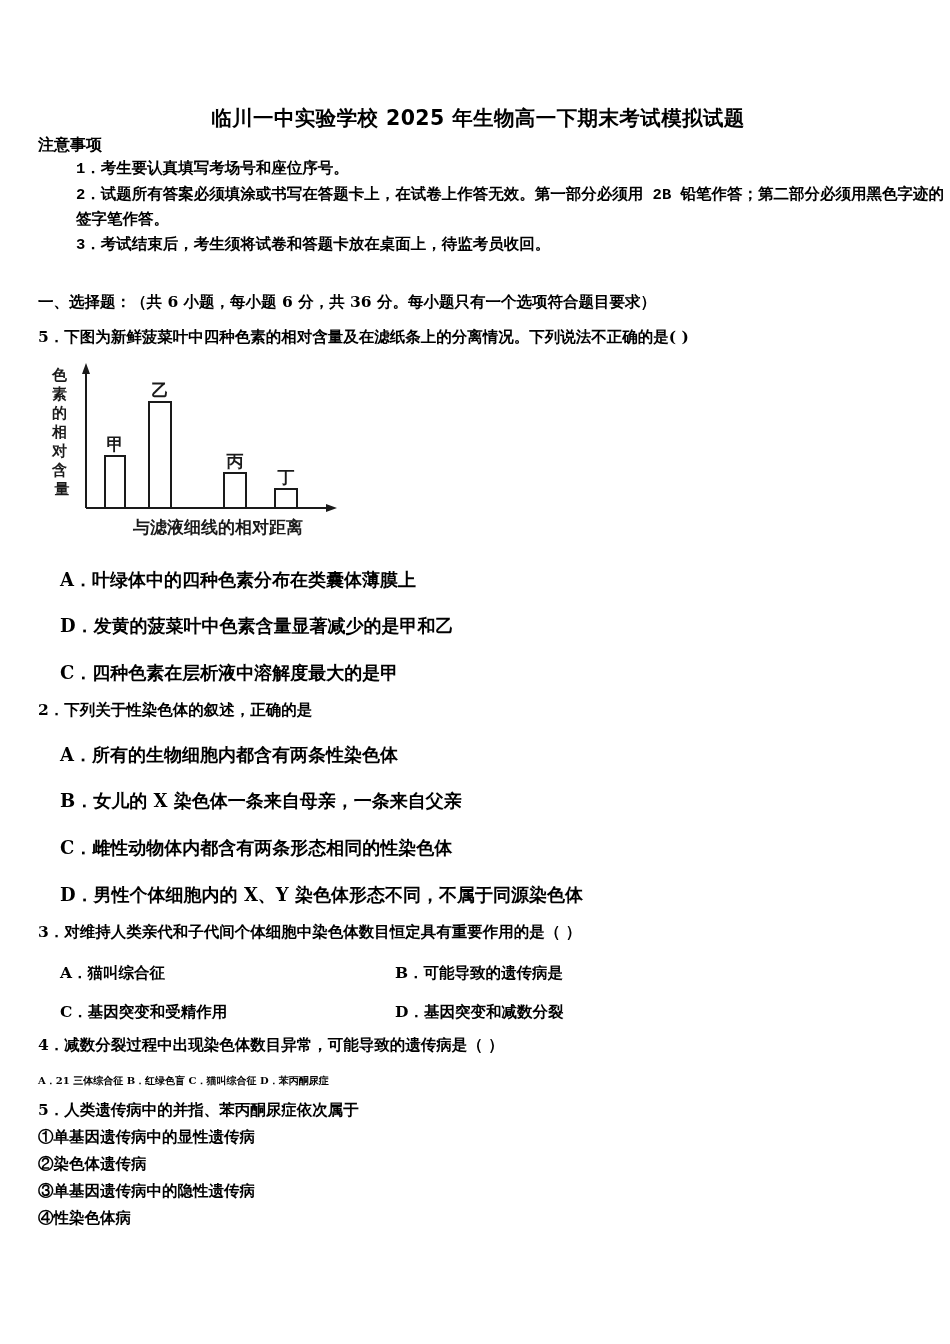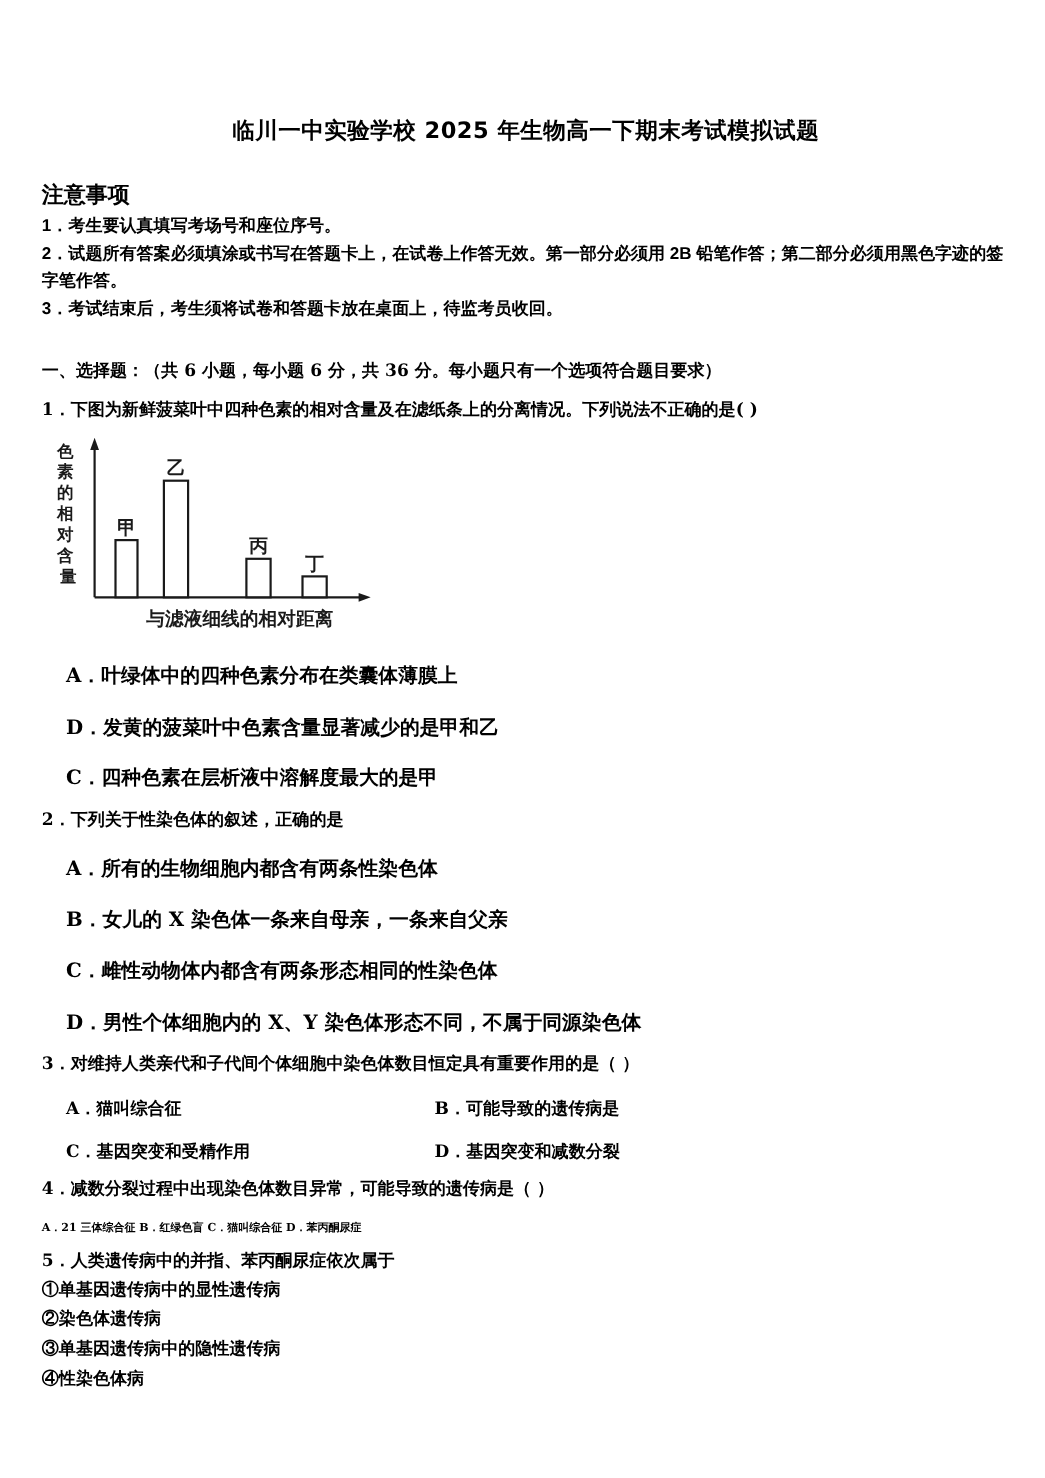--- a/index.html
+++ b/index.html
@@ -34,31 +34,31 @@
     font-weight: bold;
     font-size: 20.5px;
     letter-spacing: 0.4px;
     margin: 0;
     padding-top: 105px;
     line-height: 1.35;
     font-family: "DejaVu Sans", "Liberation Sans", sans-serif;
   }
 
   .notice-heading {
-    font-size: 20px;
-    margin-top: 29px;
+    font-size: 16px;
     line-height: 1.55;
     font-family: "DejaVu Serif", "Liberation Serif", serif;
     font-weight: 600;
   }
   .notice-line {
     font-size: 15.5px;
     line-height: 1.62;
-    font-family: Liberation Sans, sans-serif;
-    font-weight: 600;
+    font-family: Liberation Mono, monospace;
+    font-weight: 600;
+    margin-left: 38px;
   }
   .notice-line.wrap {
     width: 880px;
   }
 
   .section-heading {
     font-size: 15.5px;
     margin-top: 32px;
     line-height: 1.6;
     font-family: "DejaVu Serif", "Liberation Serif", serif;
@@ -128,21 +128,21 @@
 
     <div class="doc-title">临川一中实验学校 2025 年生物高一下期末考试模拟试题</div>
 
     <div class="notice-heading">注意事项</div>
     <div class="notice-line">1．考生要认真填写考场号和座位序号。</div>
     <div class="notice-line wrap">2．试题所有答案必须填涂或书写在答题卡上，在试卷上作答无效。第一部分必须用 2B 铅笔作答；第二部分必须用黑色字迹的签字笔作答。</div>
     <div class="notice-line">3．考试结束后，考生须将试卷和答题卡放在桌面上，待监考员收回。</div>
 
     <div class="section-heading">一、选择题：（共 6 小题，每小题 6 分，共 36 分。每小题只有一个选项符合题目要求）</div>
 
-    <div class="q-stem">1．下图为新鲜菠菜叶中四种色素的相对含量及在滤纸条上的分离情况。下列说法不正确的是(      )</div>
+    <div class="q-stem">5．下图为新鲜菠菜叶中四种色素的相对含量及在滤纸条上的分离情况。下列说法不正确的是(      )</div>
 
     <div class="figure">
       <svg width="340" height="190" viewBox="0 0 340 190">
 
         <line x1="46" y1="150" x2="46" y2="14" stroke="#1a1a1a" stroke-width="2"></line>
         <polygon points="46,5 42,16 50,16" fill="#1a1a1a"></polygon>
 
         <line x1="46" y1="150" x2="288" y2="150" stroke="#1a1a1a" stroke-width="2"></line>
         <polygon points="297,150 286,146 286,154" fill="#1a1a1a"></polygon>
 

